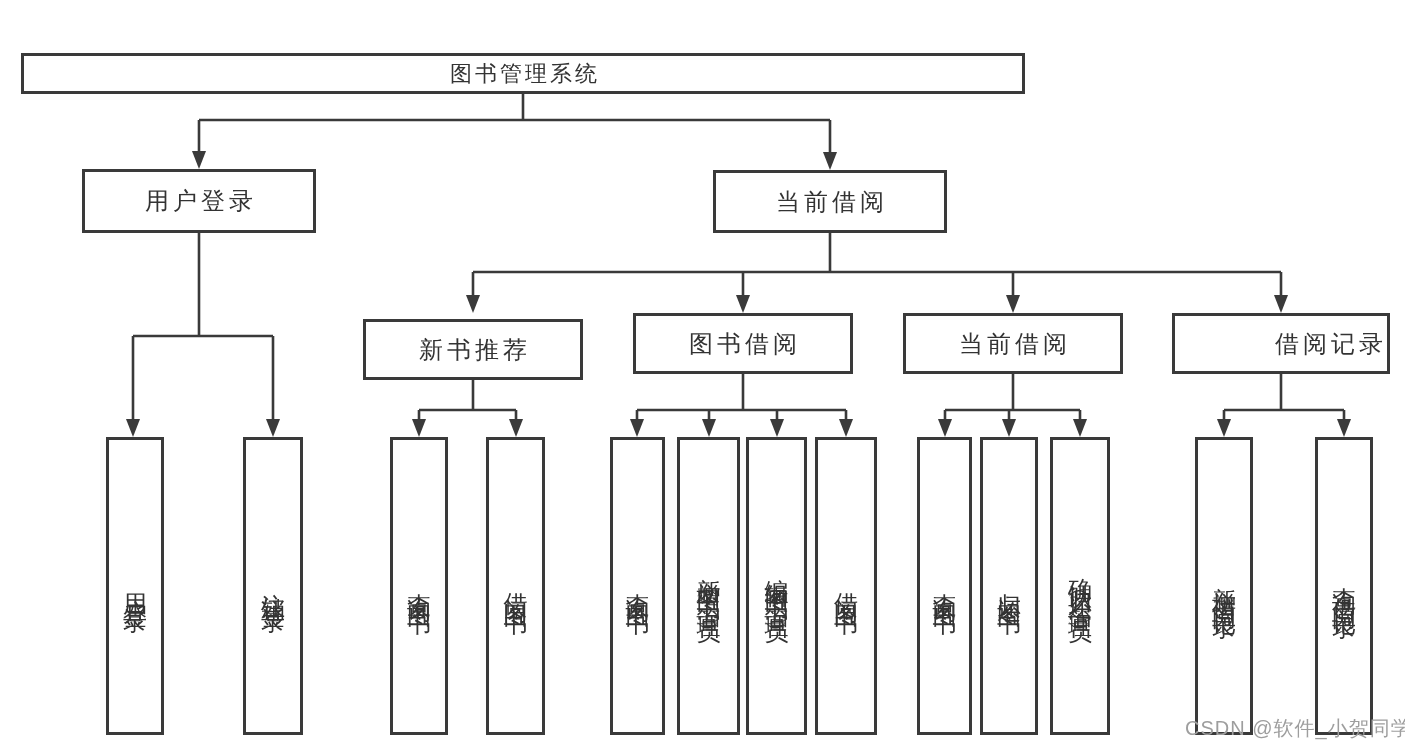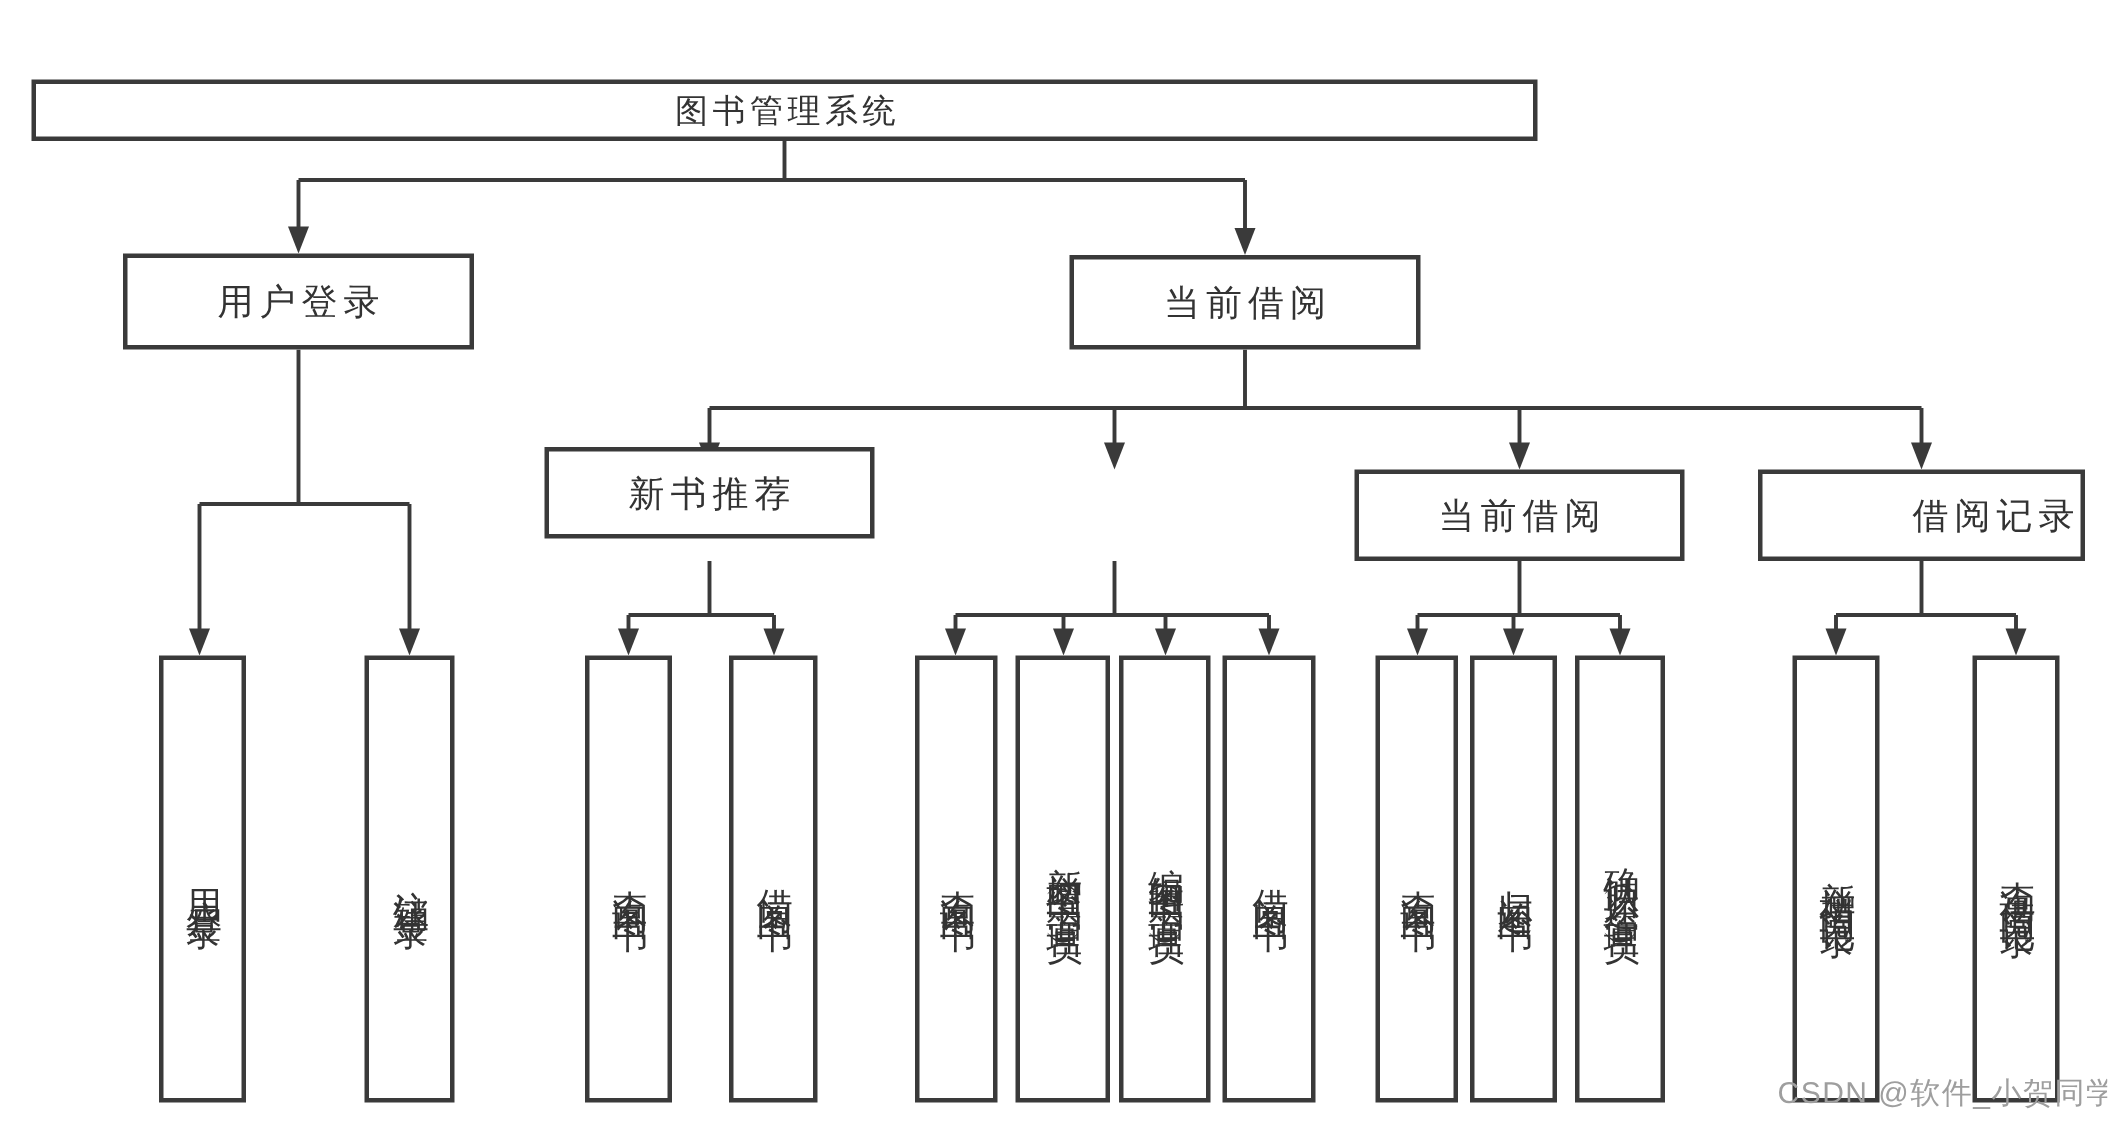--- a/index.html
+++ b/index.html
@@ -114,22 +114,25 @@
     <span class="hlabel">图书管理系统</span>
   </div>
 
   <div class="box" style="left:82px;top:169px;width:234px;height:64px;">
     <span class="hlabel">用户登录</span>
   </div>
   <div class="box" style="left:713px;top:170px;width:234px;height:63px;">
     <span class="hlabel">当前借阅</span>
   </div>
 
-  <div class="box" style="left:363px;top:298px;width:220px;height:61px;">
+  <div class="box" style="left:363px;top:319px;width:220px;height:61px;">
     <span class="hlabel">新书推荐</span>
+  </div>
+  <div class="box" style="left:633px;top:313px;width:220px;height:61px;">
+    <span class="hlabel">图书借阅</span>
   </div>
   <div class="box" style="left:903px;top:313px;width:220px;height:61px;text-align:right;">
     <span class="hlabel">当前借阅</span>
   </div>
   <div class="box" style="left:1172px;top:313px;width:218px;height:61px;justify-content:flex-end;">
     <span class="hlabel">借阅记录</span>
   </div>
 
   <div class="box" style="left:106px;top:437px;width:58px;height:298px;">
     <span class="vlabel">用户登录</span>

